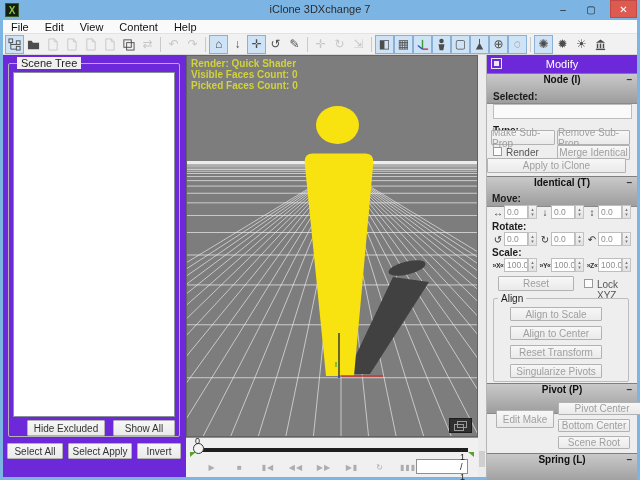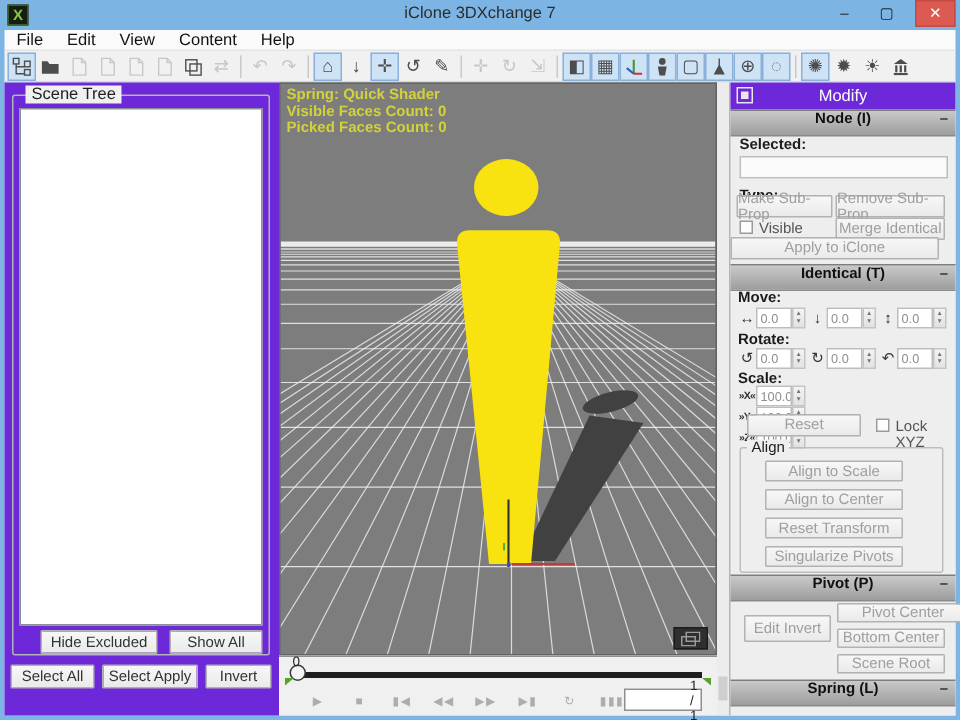--- a/index.html
+++ b/index.html
@@ -56,21 +56,21 @@
 
   
   .splitter { position:absolute; left:475px; top:0; width:8px; height:422px; background:#ececec; }
   .splitter-handle { position:absolute; left:1px; top:396px; width:6px; height:16px; background:#cfcfcf; }
 
   
   .right-panel { position:absolute; left:483px; top:0; width:151px; height:422px; background:#eeeeee; border-left:1px solid #b5b5b5; font-size:10px; }
   .modify-header { position:absolute; left:0; top:0; width:100%; height:18px; background:#6d28d9; color:#fff; font-size:11px; display:flex; align-items:center; justify-content:center; }
   .dock-icon { position:absolute; left:4px; top:3px; width:11px; height:11px; border:1px solid #e8e8e8; display:flex; align-items:center; justify-content:center; }
   .dock-icon::after { content:""; width:5px; height:5px; background:#e8e8e8; }
-  .sec-header { position:absolute; left:0; width:100%; height:18px; background:linear-gradient(#c9c9c9,#9d9d9d); border-top:1px solid #7e7e7e; border-bottom:1px solid #8a8a8a; color:#101010; font-weight:bold; font-size:10px; text-align:center; line-height:12px; }
+  .sec-header { position:absolute; left:0; width:100%; height:31px; background:linear-gradient(#c9c9c9,#9d9d9d); border-top:1px solid #7e7e7e; border-bottom:1px solid #8a8a8a; color:#101010; font-weight:bold; font-size:10px; text-align:center; line-height:12px; }
   .sec-minus { position:absolute; right:5px; top:0; font-weight:bold; color:#333; }
   .plabel { position:absolute; font-size:10px; color:#1c1c1c; font-weight:bold; }
   .ptext-input { position:absolute; background:#fafafa; border:1px solid #bdbdbd; height:15px; font-size:10px; padding:0 2px; color:#333; }
   .cb { position:absolute; width:9px; height:9px; background:#fdfdfd; border:1px solid #9a9a9a; }
   .cb-label { position:absolute; font-size:10px; color:#555; font-weight:normal; }
   .spin-row { position:absolute; left:5px; height:16px; display:flex; }
   .spin-group { display:flex; align-items:center; margin-right:2px; }
   .sp-icon { width:12px; font-size:10px; color:#333; text-align:center; }
   .sp-icon.small { font-size:7px; font-weight:bold; letter-spacing:-0.5px; }
   .sp-field { width:24px; height:14px; background:#fff; border:1px solid #bdbdbd; font-size:8.5px; color:#8e8e8e; padding:1px 1px 0 2px; overflow:hidden; }
@@ -274,21 +274,21 @@
           <path id="figure-body" d="M139 320 L117.8 108 Q116.5 97.5 126 97.5 L178 97.5 Q187.5 97.5 186.2 108 L167 320 Z" fill="#f8e311"></path>
         </g>
         <g>
           <line id="gizmo-vert" x1="152" y1="277" x2="152" y2="322" stroke-width="1.4" stroke="#2e3338"></line>
           <line id="gizmo-tick" x1="149" y1="306" x2="149" y2="311" stroke-width="1.2" stroke="#3faa3f"></line>
           <line id="gizmo-x" x1="154" y1="320" x2="196" y2="320" stroke-width="1.4" stroke="#c43a3a"></line>
           <rect id="gizmo-dot" x="151" y="319" width="2.4" height="2.4" fill="#4747c8"></rect>
         </g>
       </svg>
       <div class="vp-overlay" id="vp-overlay" style="color: rgb(210, 210, 58);">
-        <div>Spring: Quick Shader</div>
+        <div>Render: Quick Shader</div>
         <div>Visible Faces Count: 0</div>
         <div>Picked Faces Count: 0</div>
       </div>
       <div class="vp-mini">
         <svg width="13" height="10">
           <rect x="3.5" y="0.5" width="9" height="6" fill="none" stroke="#9a9a9a"></rect>
           <rect x="0.5" y="3.5" width="9" height="6" fill="none" stroke="#9a9a9a"></rect>
         </svg>
       </div>
     </div>
@@ -327,21 +327,21 @@
       <div class="sec-header" style="top:18px;">
         <span>Node (I)</span>
         <span class="sec-minus">–</span>
       </div>
       <div class="plabel" style="left:6px; top:36px;">Selected:</div>
       <input class="ptext-input" style="left: 6px; top: 49px; width: 139px;" value="">
       <div class="plabel" style="left:6px; top:70px;">Type:</div>
       <div class="btn dis" style="left:4px; top:75px; width:64px; height:15px;">Make Sub-Prop</div>
       <div class="btn dis" style="left:70px; top:75px; width:73px; height:15px;">Remove Sub-Prop</div>
       <div class="cb" style="left:6px; top:92px;"></div>
-      <div class="cb-label" style="left:19px; top:92px;">Visible</div>
+      <div class="cb-label" style="left:19px; top:92px;">Render</div>
       <div class="btn dis" style="left:70px; top:90px; width:73px; height:15px;">Merge Identical</div>
       <div class="btn dis" style="left:0; top:103px; width:139px; height:15px;">Apply to iClone</div>
 
       <div class="sec-header" style="top:121px;">
         <span>Identical (T)</span>
         <span class="sec-minus">–</span>
       </div>
       <div class="plabel" style="left:5px; top:138px;">Move:</div>
       <div class="spin-row" style="top:149px;" id="move-row">
           <div class="spin-group">
@@ -390,21 +390,21 @@
           <div class="spin-group">
             <span class="sp-icon">↶</span>
             <span class="sp-field">0.0</span>
             <span class="sp-ud">
               <span>▴</span>
               <span>▾</span>
             </span>
           </div>
         </div>
       <div class="plabel" style="left:5px; top:192px;">Scale:</div>
-      <div class="spin-row" style="top:202px;flex-direction:column;" id="scale-row">
+      <div class="spin-row" style="top:202px;" id="scale-row">
           <div class="spin-group">
             <span class="sp-icon small">»X«</span>
             <span class="sp-field">100.0</span>
             <span class="sp-ud">
               <span>▴</span>
               <span>▾</span>
             </span>
           </div>
           <div class="spin-group">
             <span class="sp-icon small">»Y«</span>
@@ -432,21 +432,21 @@
         <div class="btn dis" style="left:16px; top:8px; width:92px; height:14px;">Align to Scale</div>
         <div class="btn dis" style="left:16px; top:27px; width:92px; height:14px;">Align to Center</div>
         <div class="btn dis" style="left:16px; top:46px; width:92px; height:14px;">Reset Transform</div>
         <div class="btn dis" style="left:16px; top:65px; width:92px; height:14px;">Singularize Pivots</div>
       </div>
 
       <div class="sec-header" style="top:328px;">
         <span>Pivot (P)</span>
         <span class="sec-minus">–</span>
       </div>
-      <div class="btn dis" style="left:9px; top:355px; width:58px; height:18px;">Edit Invert</div>
+      <div class="btn dis" style="left:9px; top:355px; width:58px; height:18px;">Edit Make</div>
       <div class="btn dis" style="left:71px; top:347px; width:88px; height:13px;">Pivot Center</div>
       <div class="btn dis" style="left:71px; top:364px; width:72px; height:13px;">Bottom Center</div>
       <div class="btn dis" style="left:71px; top:381px; width:72px; height:13px;">Scene Root</div>
 
       <div class="sec-header" style="top:398px;">
         <span>Spring (L)</span>
         <span class="sec-minus">–</span>
       </div>
     </div>
   </div>

